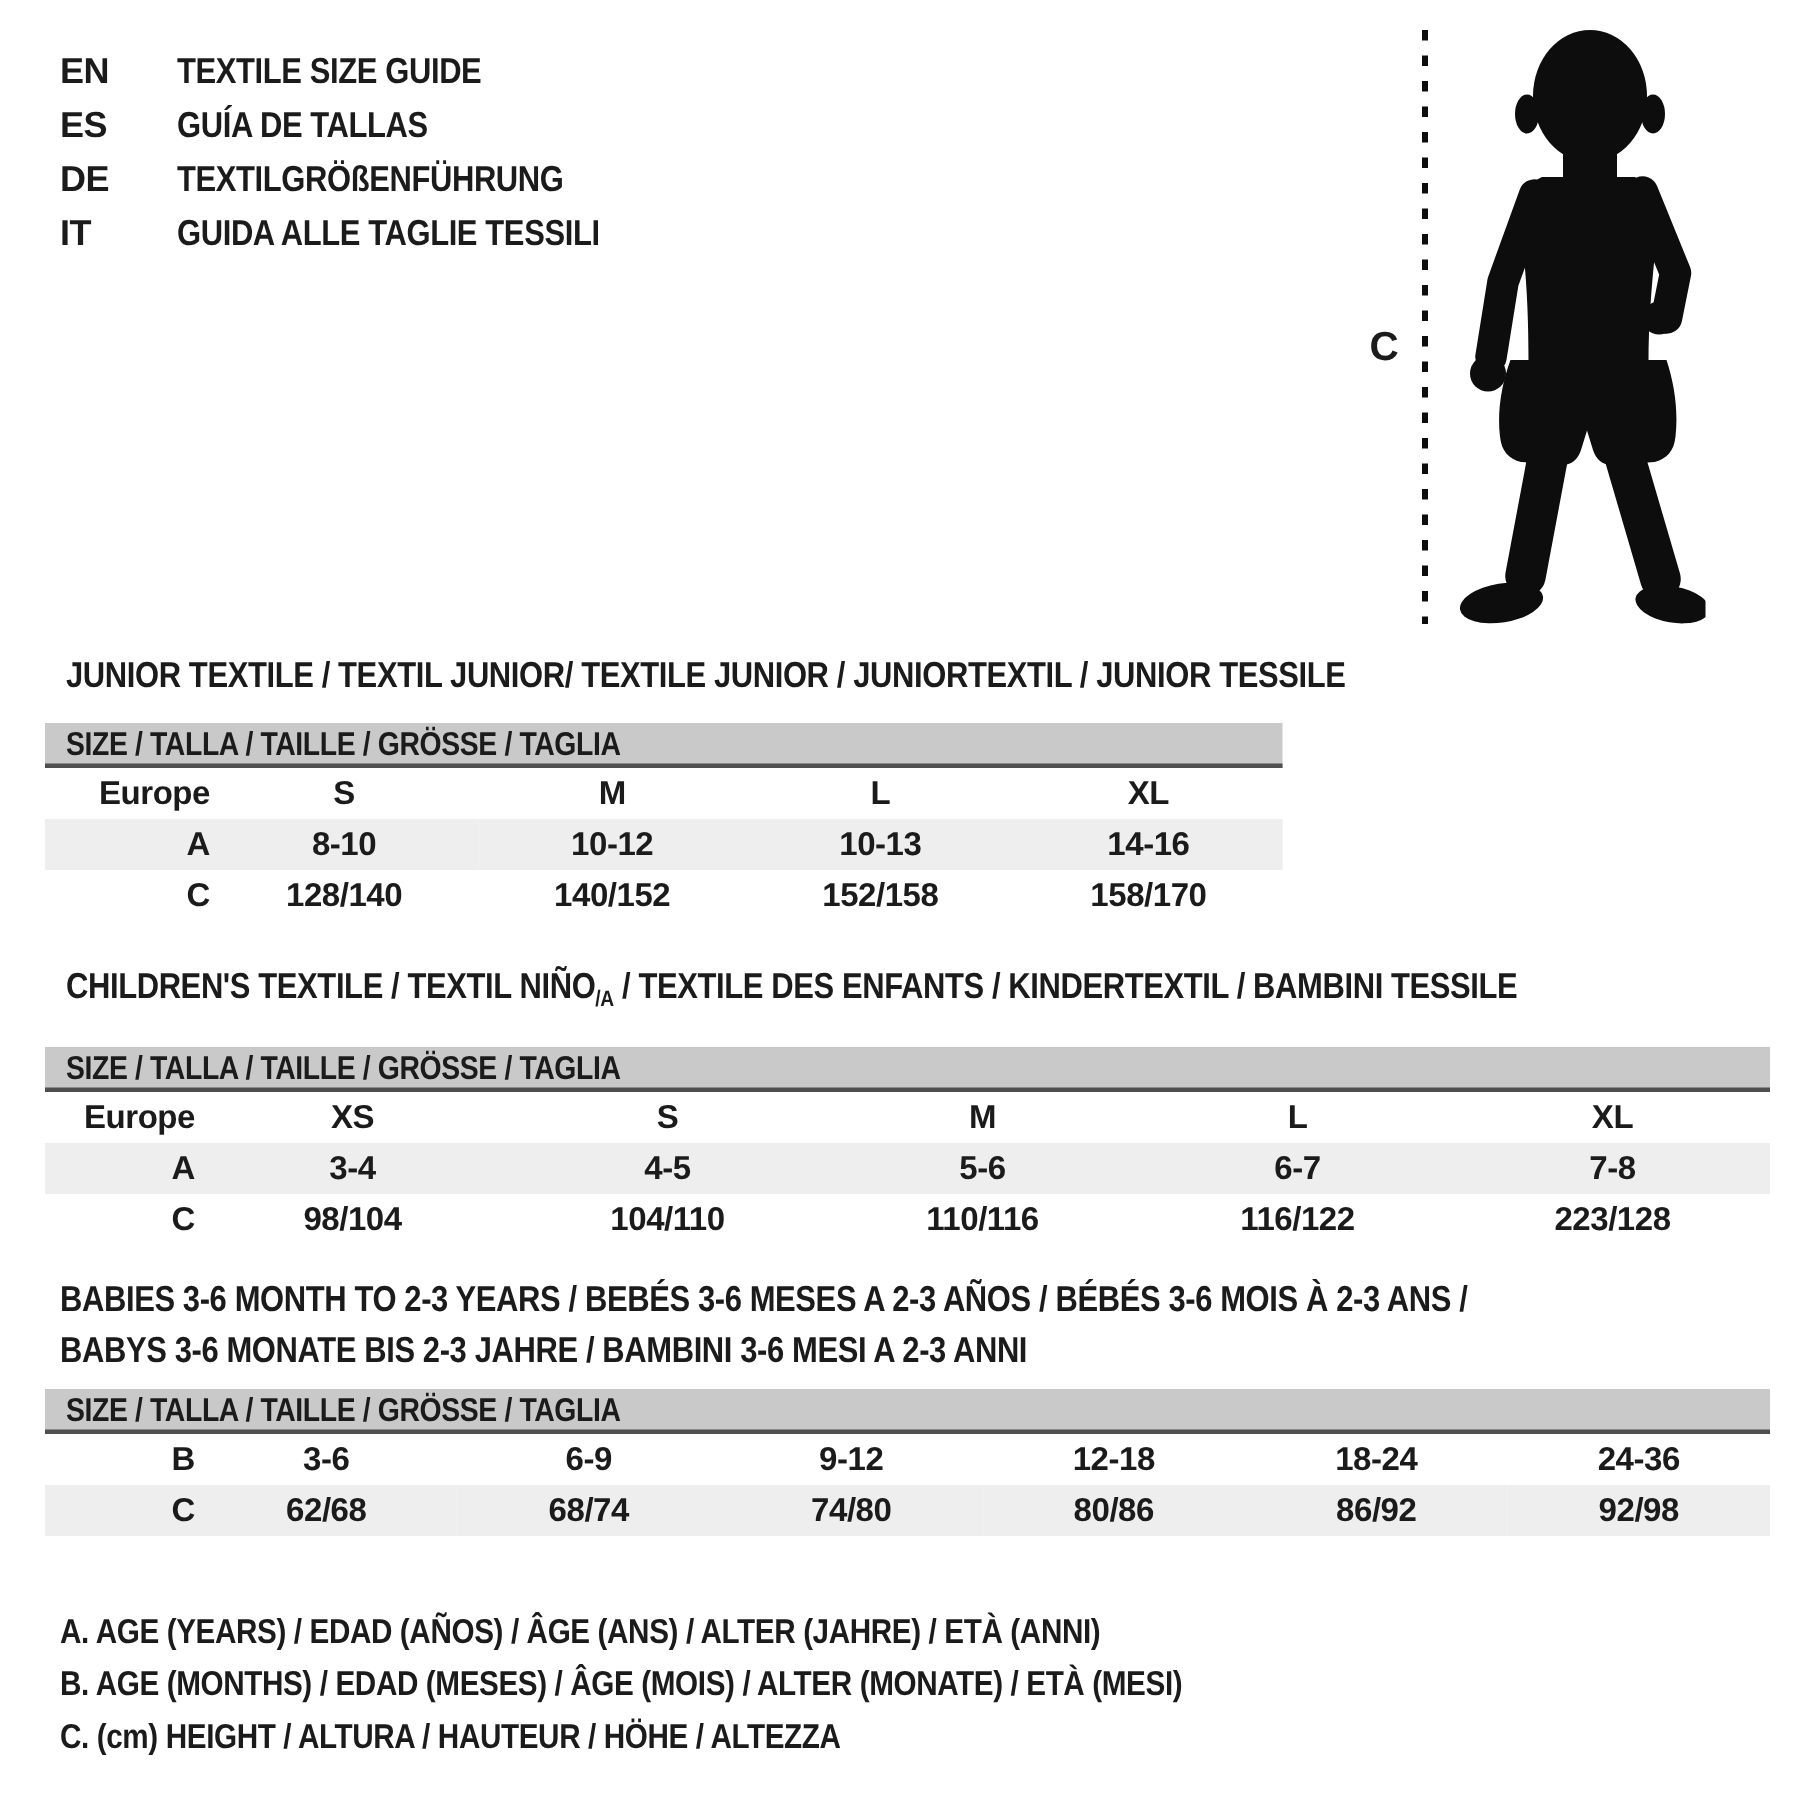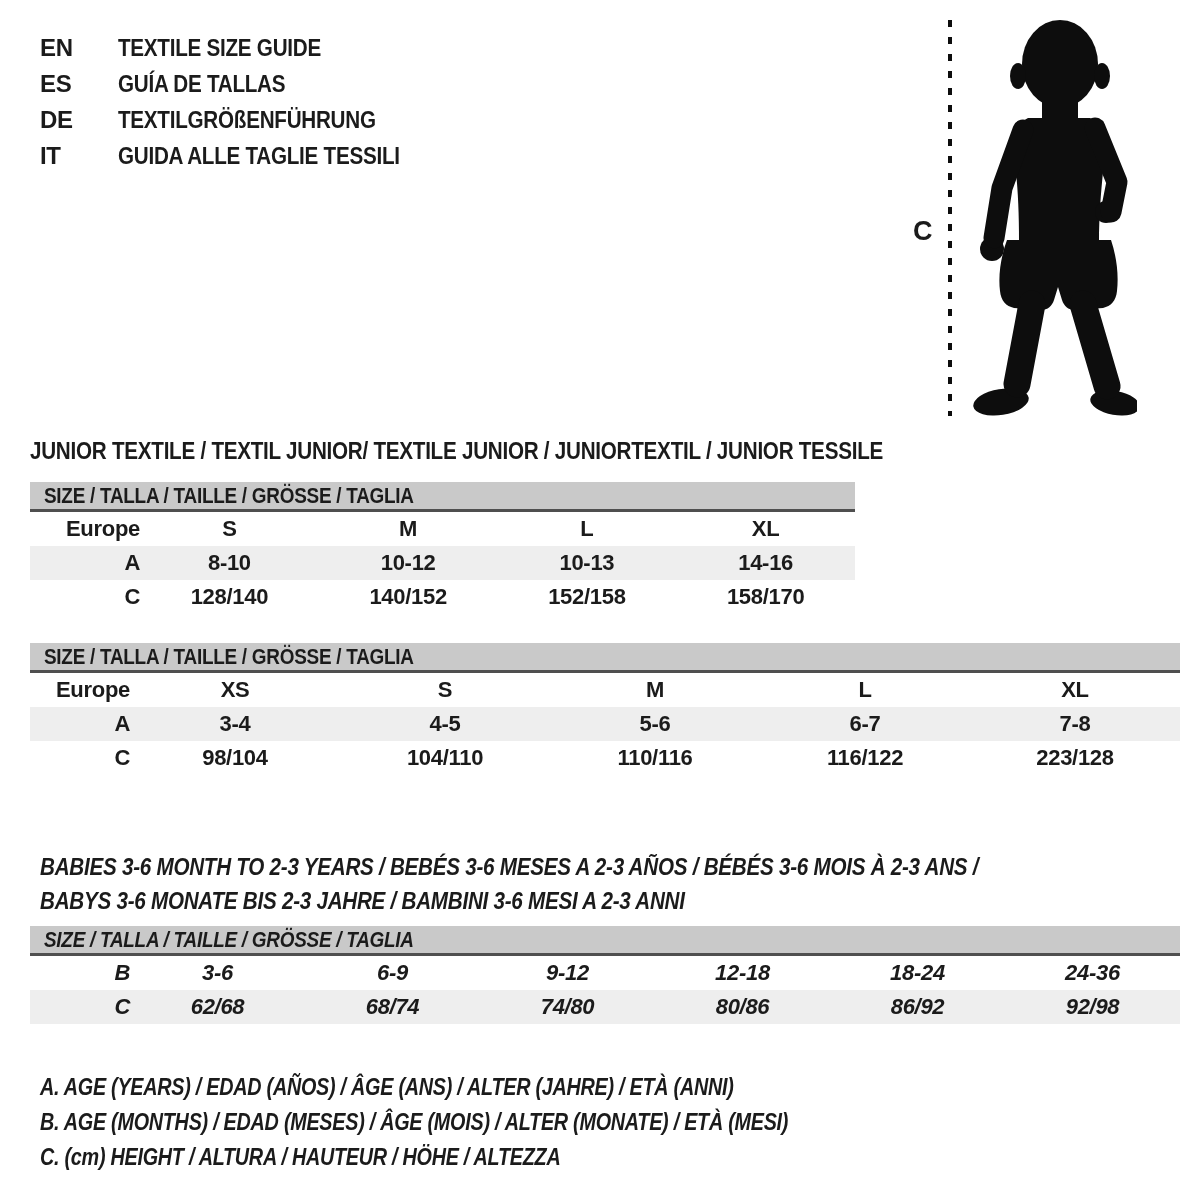--- a/index.html
+++ b/index.html
@@ -32,43 +32,43 @@
   
   .figure-area { position: absolute; left: 905px; top: 16px; width: 250px; height: 404px; }
   .figure-c { position: absolute; left: 8px; top: 200px; font-size: 27px; }
   .dash-line { position: absolute; left: 41px; top: 0; color: var(--silhouette); }
   .silhouette { position: absolute; left: 60px; top: 0; color: var(--silhouette); }
 
   
   .section { position: absolute; left: 30px; }
   .section-junior { top: 436px; width: 825px; }
   .section-children { top: 643px; width: 1150px; }
-  .section-babies { top: 850px; width: 1150px; font-style: italic; }
-  .section h2 { margin: 0 0 16px 0; font-size: 24px; line-height: 30px; font-weight: bold; }
+  .section-babies { top: 850px; width: 1150px; }
+  .section h2 { margin: 0 0 16px 14px; font-size: 24px; line-height: 30px; font-weight: bold; }
   .section-babies .heading-line { margin-left: 10px; font-size: 24px; line-height: 34px; }
   .section-babies .heading-block { margin-bottom: 8px; }
   .sub-a { font-size: 62%; vertical-align: sub; }
 
   .size-bar {
     height: 30px; line-height: 27px;
     background: var(--size-bar-bg);
     border-bottom: 3px solid var(--size-bar-border);
     padding-left: 14px;
     font-size: 22px;
   }
   .size-table { border-collapse: collapse; width: 100%; table-layout: fixed; }
   .size-table td { height: 34px; text-align: center; font-size: 22px; padding: 0; vertical-align: middle; }
   .size-table td.lbl { text-align: right; padding-left: 10px; }
   .size-table tr.shaded td { background: var(--row-shaded-bg); }
   .col-label-junior { width: 110px; }
   .col-label-wide { width: 100px; }
 
   
   .legend { position: absolute; left: 40px; top: 1070px; }
-  .legend-line { font-size: 23px; line-height: 35px; font-style: italic; }
+  .legend-line { font-size: 23px; line-height: 35px; }
 </style>
 </head>
 <body>
 
 <div class="lang-block">
   <div class="lang-row">
     <span class="lang-code">EN</span>
     <span class="cond">TEXTILE SIZE GUIDE</span>
   </div>
   <div class="lang-row">
@@ -143,20 +143,21 @@
         <td>128/140</td>
         <td>140/152</td>
         <td>152/158</td>
         <td>158/170</td>
       </tr>
     </tbody>
   </table>
 </div>
 
 <div class="section section-children">
+  <h2><span class="cond"><span>CHILDREN'S TEXTILE / TEXTIL NIÑO</span><span class="sub-a">/A</span><span> / TEXTILE DES ENFANTS / KINDERTEXTIL / BAMBINI TESSILE</span></span></h2>
   <div class="size-bar"><span class="cond">SIZE / TALLA / TAILLE / GRÖSSE / TAGLIA</span></div>
   <table class="size-table">
     <colgroup>
         <col class="col-label-wide">
         <col>
         <col>
         <col>
         <col>
         <col>
       </colgroup>

